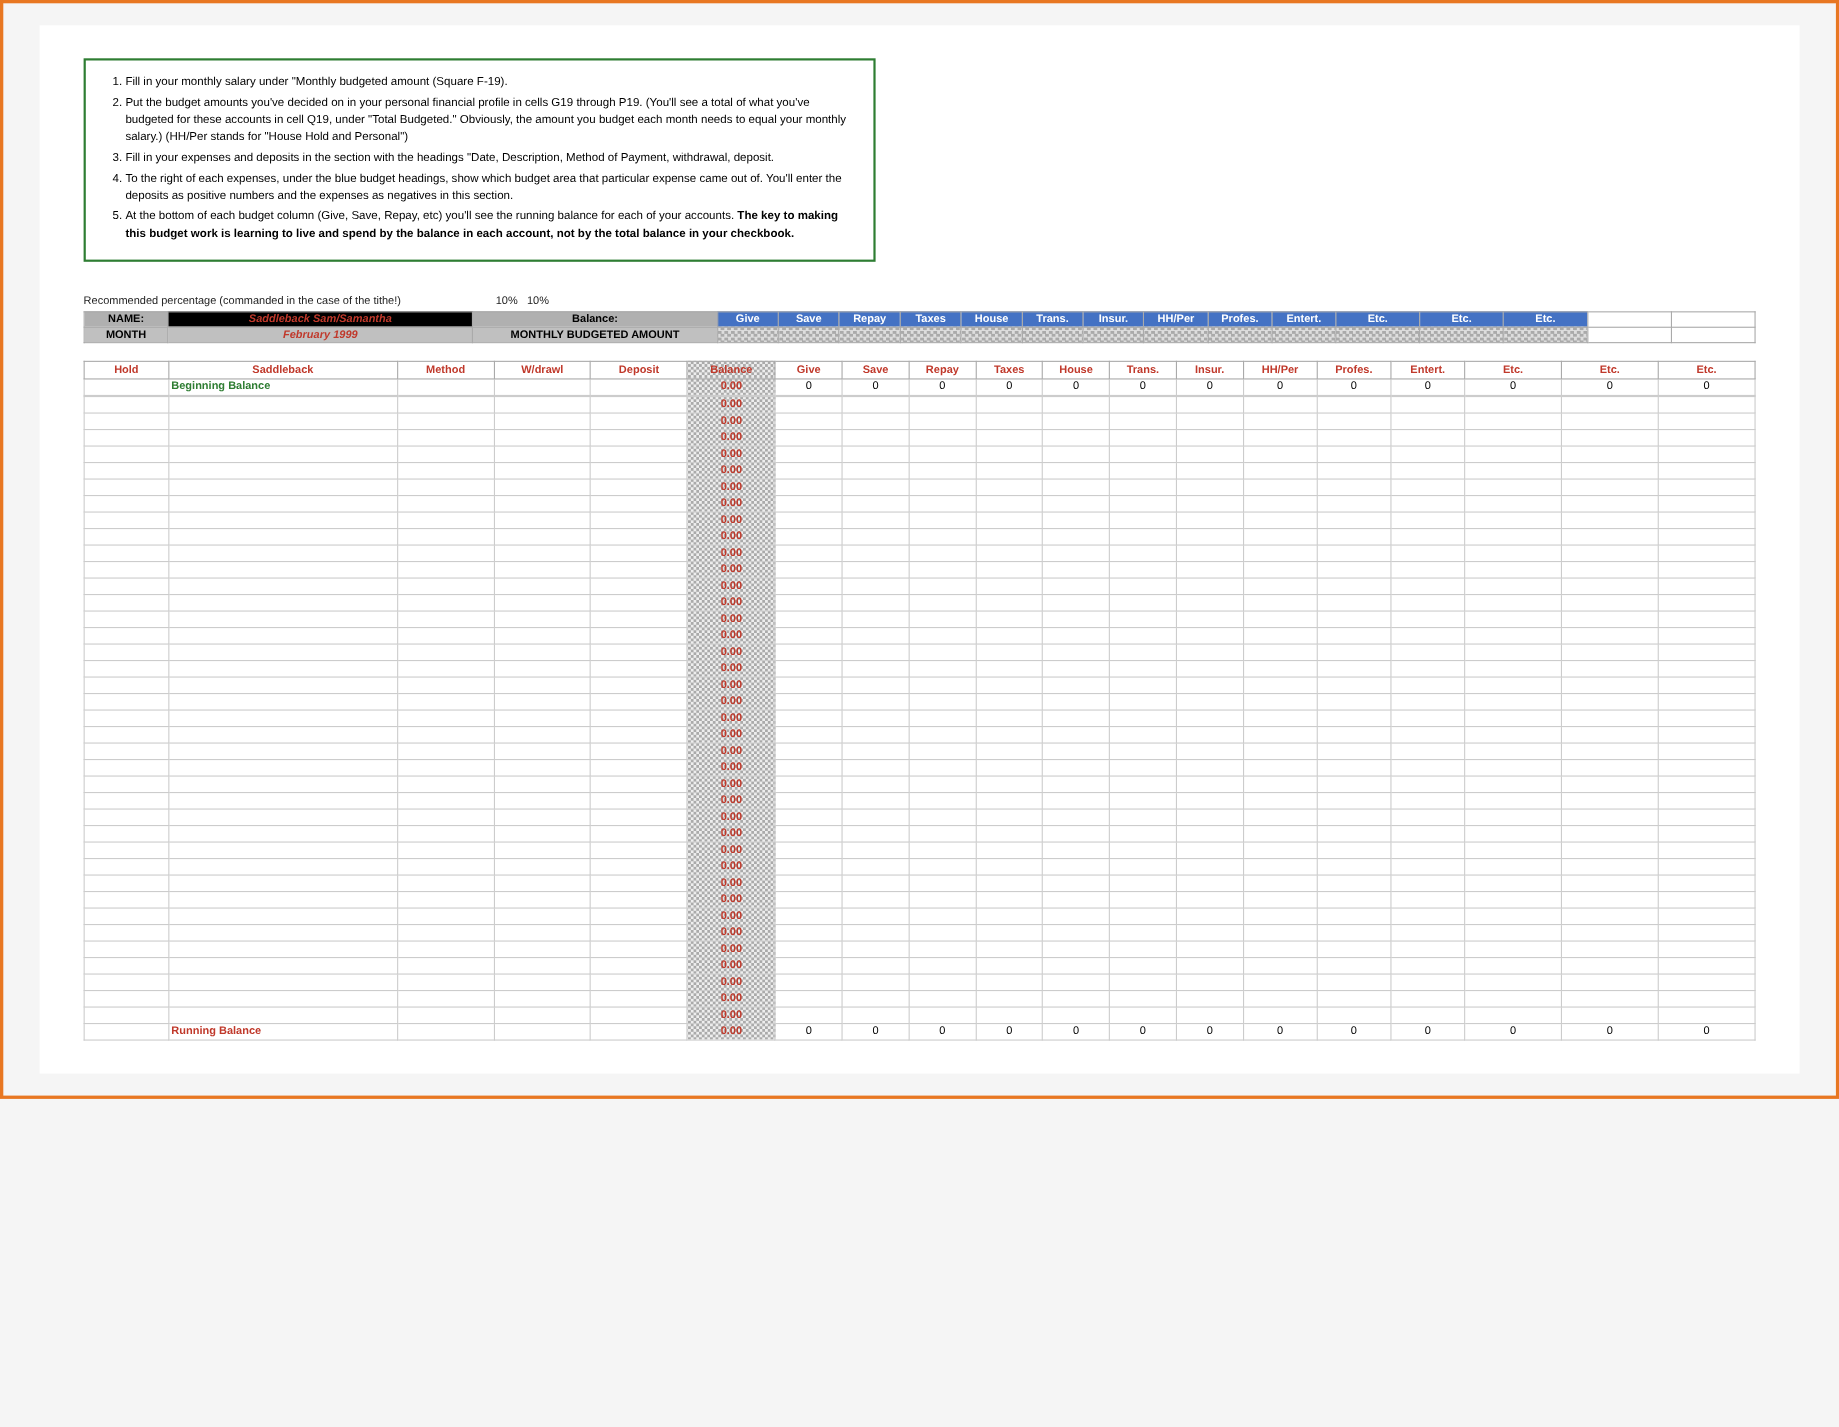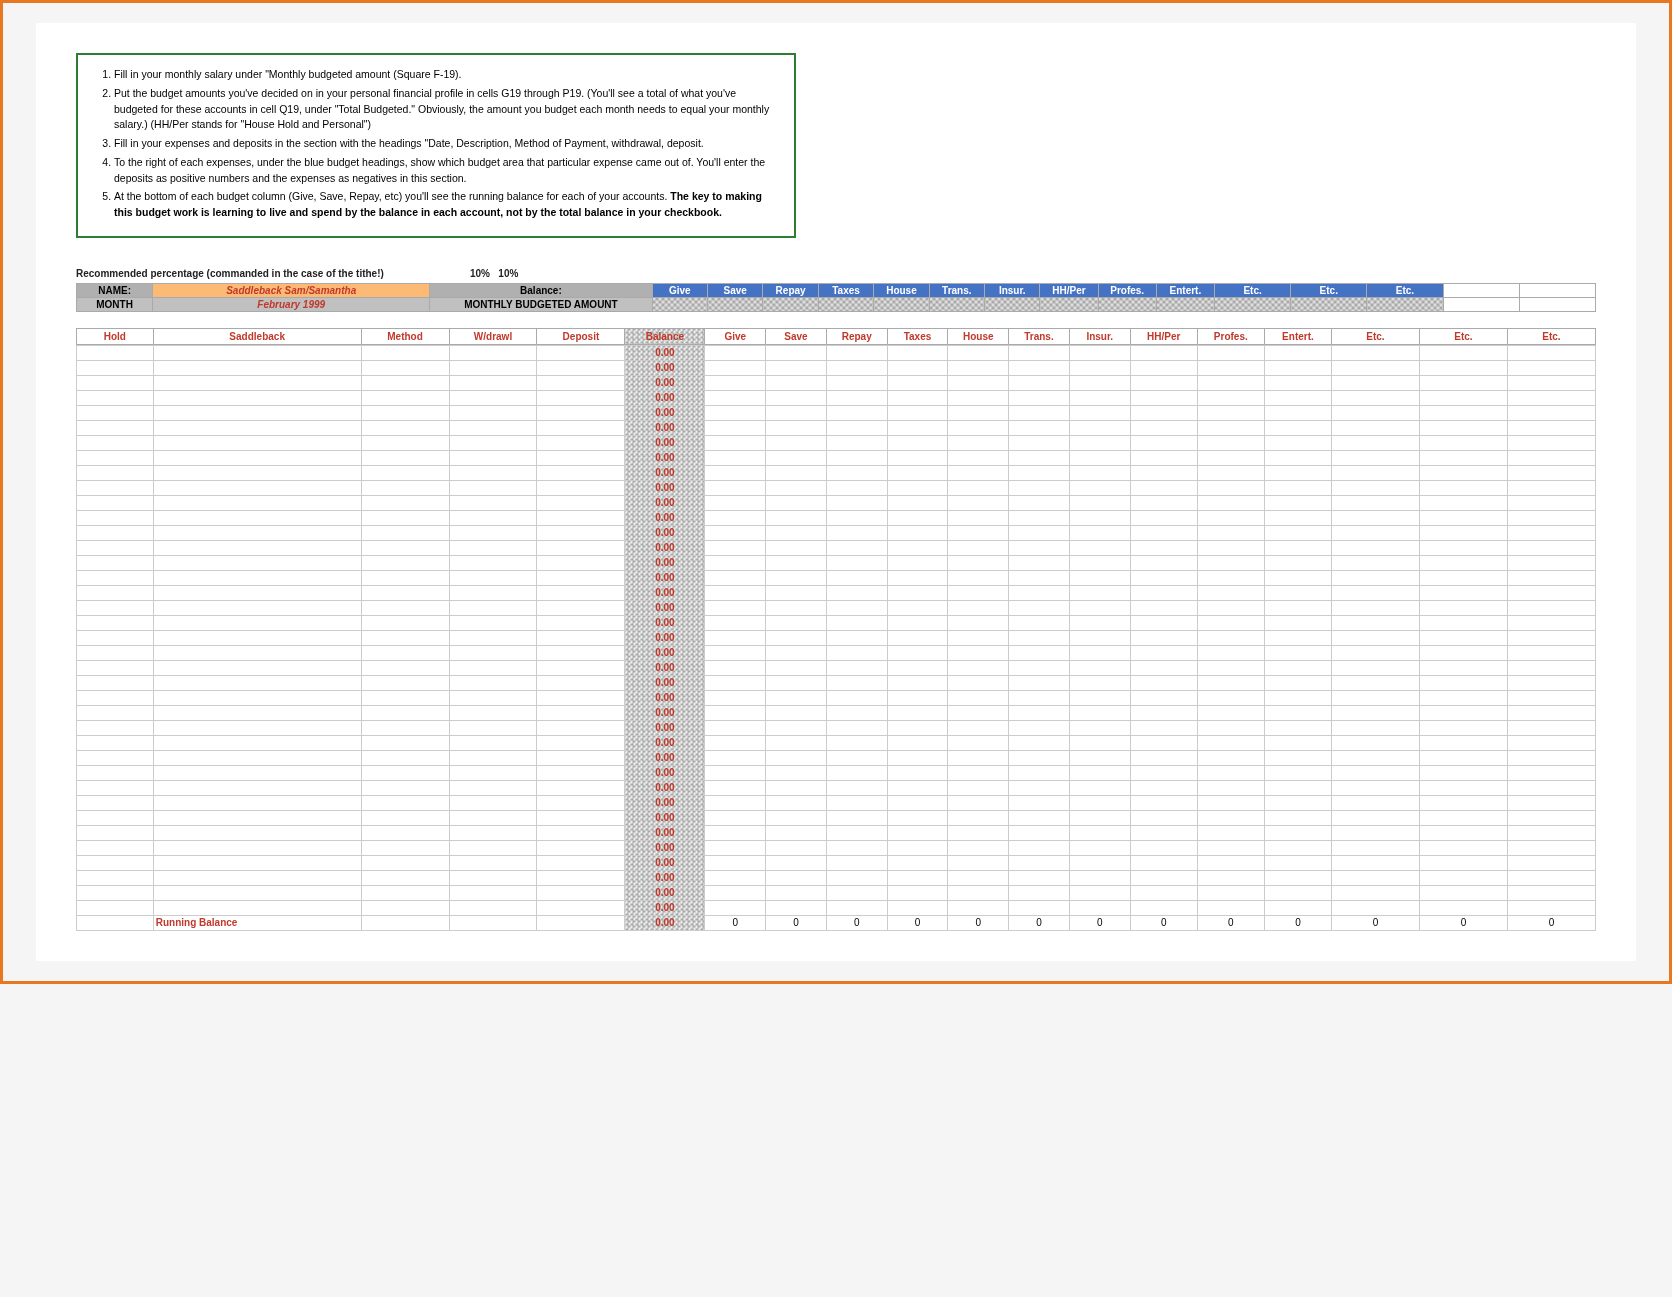--- a/index.html
+++ b/index.html
@@ -31,21 +31,20 @@
       line-height: 1.5;
       max-width: 720px;
     }
     .instructions-box p { margin-bottom: 4px; }
     .instructions-box ol { margin-left: 20px; }
     .instructions-box ol li { margin-bottom: 3px; }
     .rec-pct {
       font-size: 10px;
       margin-bottom: 4px;
       color: #222;
-      font-weight: bold;
     }
     
     .header-table {
       width: 100%;
       border-collapse: collapse;
       margin-bottom: 16px;
     }
     .header-table td, .header-table th {
       border: 1px solid #aaa;
       padding: 1px 3px;
@@ -54,21 +53,21 @@
       text-align: center;
     }
     .name-row-label {
       background: #b0b0b0;
       color: #000;
       font-weight: bold;
       font-size: 10px;
       text-align: left;
     }
     .name-row-value {
-      background: #fdba74;
+      background: #000000;
       color: #c0392b;
       font-style: italic;
       font-weight: bold;
       font-size: 10px;
       text-align: left;
     }
     .balance-header {
       background: #b0b0b0;
       font-weight: bold;
     }
@@ -245,20 +244,41 @@
         <th class="col-hhper" style="width:42px">HH/Per</th>
         <th class="col-profes" style="width:42px">Profes.</th>
         <th class="col-entert" style="width:42px">Entert.</th>
         <th class="col-etc1" style="width:55px">Etc.</th>
         <th class="col-etc2" style="width:55px">Etc.</th>
         <th class="col-etc3" style="width:55px">Etc.</th>
       </tr>
     </thead>
     <tbody id="ledger-body">
 
+      <tr class="row-beg-balance">
+        <td></td>
+        <td style="color:#2e7d32;font-weight:bold;text-align:left;">Beginning Balance</td>
+        <td></td>
+        <td></td>
+        <td></td>
+        <td class="balance-cell">0.00</td>
+        <td class="zero-cell">0</td>
+        <td class="zero-cell">0</td>
+        <td class="zero-cell">0</td>
+        <td class="zero-cell">0</td>
+        <td class="zero-cell">0</td>
+        <td class="zero-cell">0</td>
+        <td class="zero-cell">0</td>
+        <td class="zero-cell">0</td>
+        <td class="zero-cell">0</td>
+        <td class="zero-cell">0</td>
+        <td class="zero-cell">0</td>
+        <td class="zero-cell">0</td>
+        <td class="zero-cell">0</td>
+      </tr>
 
     </tbody>
   </table>
 
   <table class="ledger-table" style="margin-top:0;">
     <tbody id="running-rows">
         <tr>
           <td style="width: 48px;"></td>
           <td style="width: 130px;"></td>
           <td style="width: 55px;"></td>

